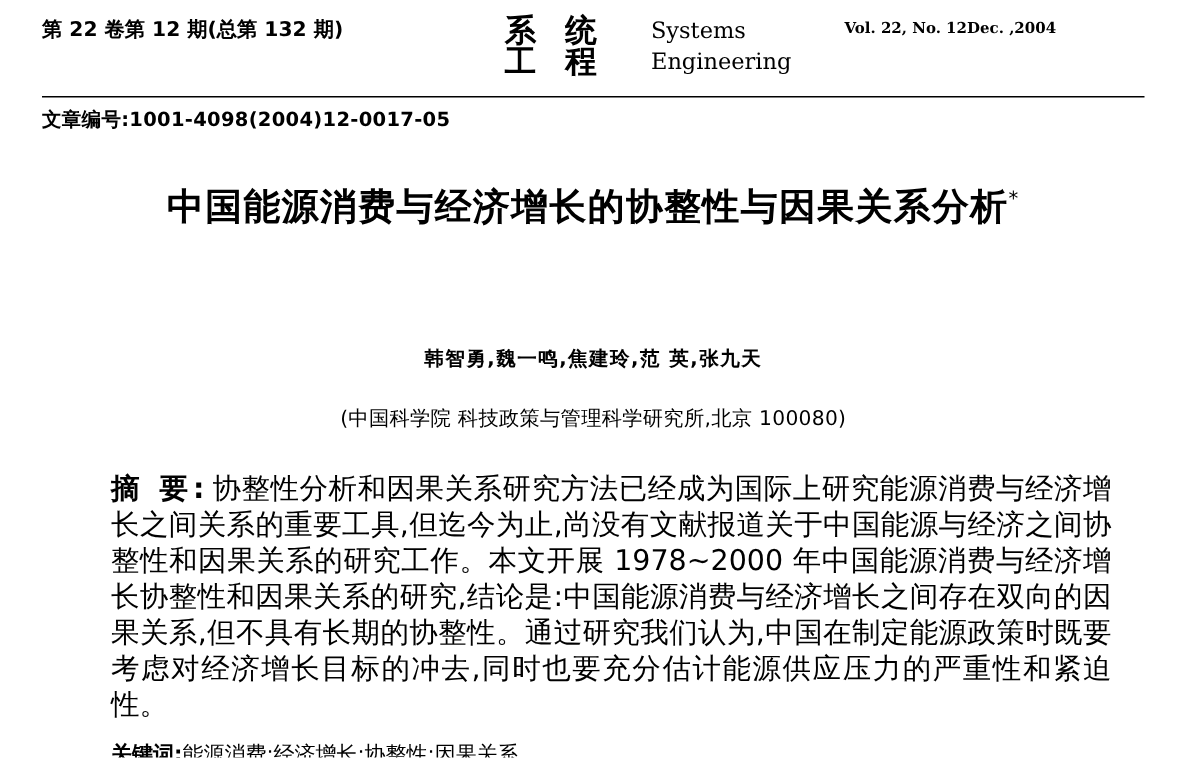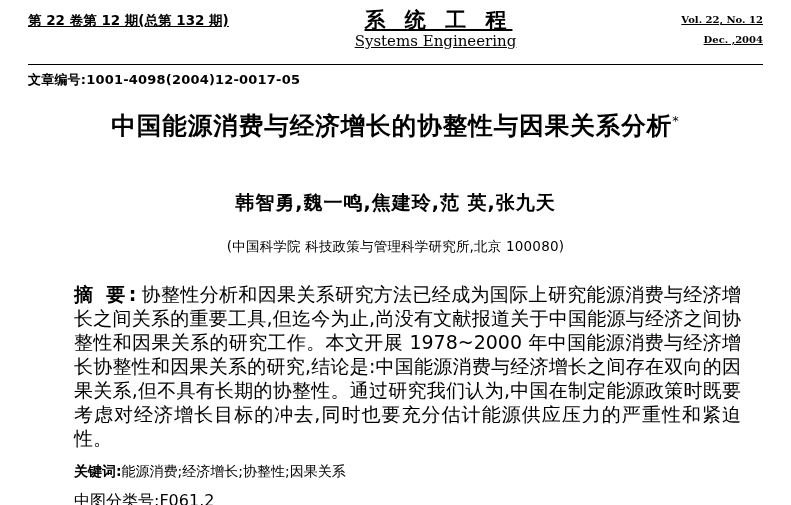--- a/index.html
+++ b/index.html
@@ -24,22 +24,21 @@
 
   
   .header {
     display: flex;
     justify-content: space-between;
     align-items: flex-start;
     padding-top: 10px;
   }
   .header-col {
     display: flex;
-    flex-direction: column;
-    text-decoration: underline;
+    flex-direction: row;
   }
   .header-col.left { align-items: flex-start; width: 280px; }
   .header-col.center { align-items: center; width: 210px; }
   .header-col.right { align-items: flex-end; width: 200px; }
 
   .hd-line1-left, .hd-line2-left {
     font-family: "DejaVu Sans", "Liberation Sans", sans-serif;
     font-size: 13.5px;
     font-weight: bold;
     letter-spacing: 0px;
@@ -83,37 +82,37 @@
     letter-spacing: 0.2px;
   }
 
   
   .title {
     text-align: center;
     font-family: "DejaVu Sans", "Liberation Sans", sans-serif;
     font-size: 24.5px;
     font-weight: bold;
     letter-spacing: 1px;
-    margin-top: 20px;
+    margin-top: 32px;
     white-space: nowrap;
   }
   .title .star {
     font-size: 13px;
     vertical-align: super;
     font-weight: normal;
   }
 
   
   .authors {
     text-align: center;
     font-family: "DejaVu Sans", "Liberation Sans", sans-serif;
-    font-size: 19px;
+    font-size: 13px;
     font-weight: bold;
     letter-spacing: 1px;
-    margin-top: 48px;
+    margin-top: 76px;
   }
   .affiliation {
     text-align: center;
     font-family: "DejaVu Sans", "Liberation Sans", sans-serif;
     font-size: 13.5px;
     margin-top: 22px;
     letter-spacing: 0.2px;
   }
 
   

